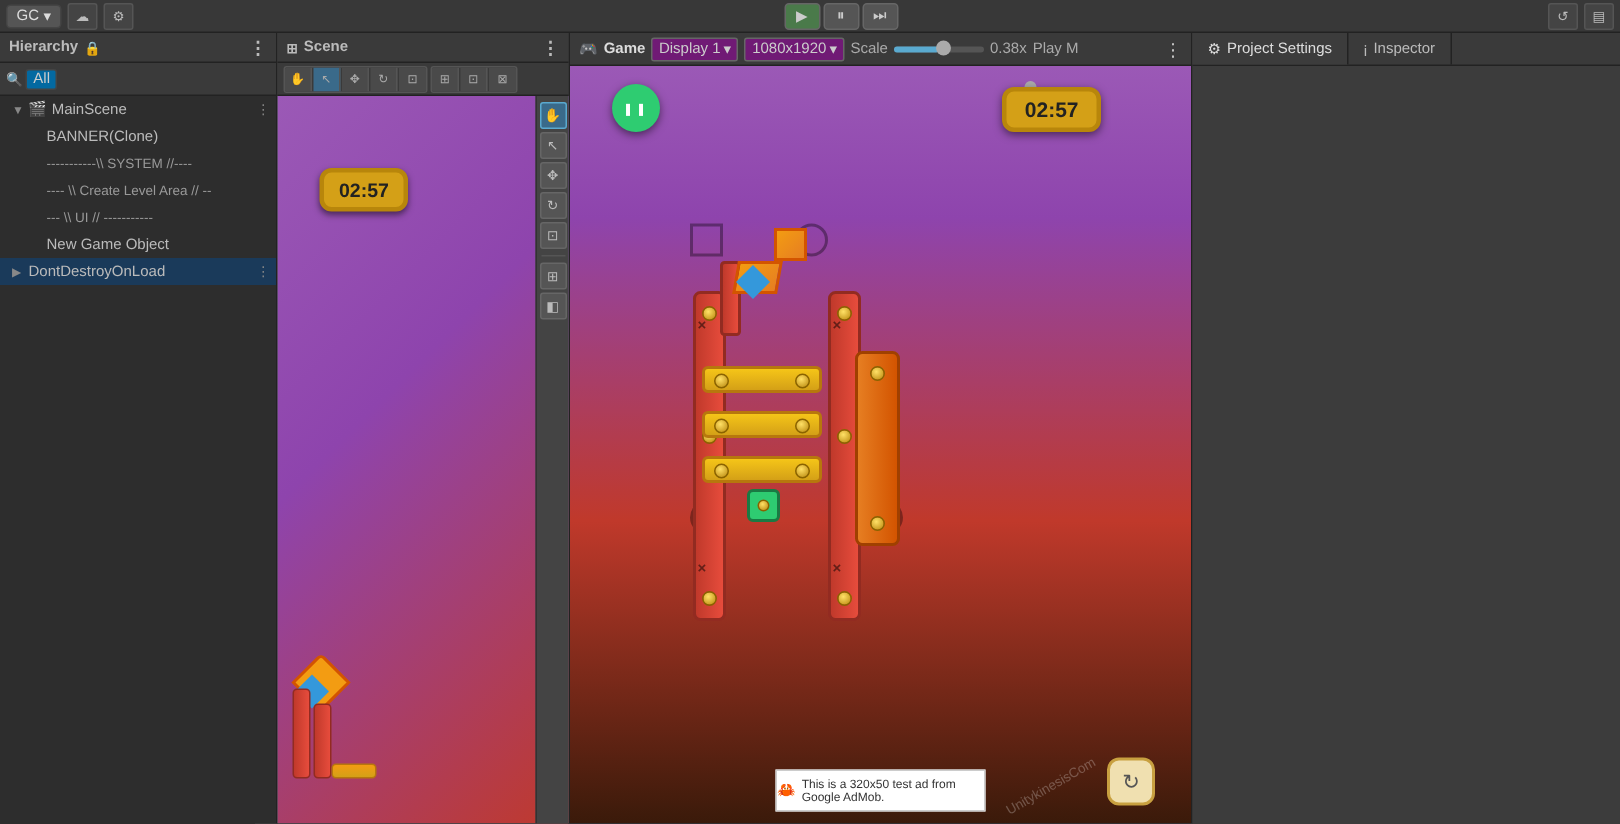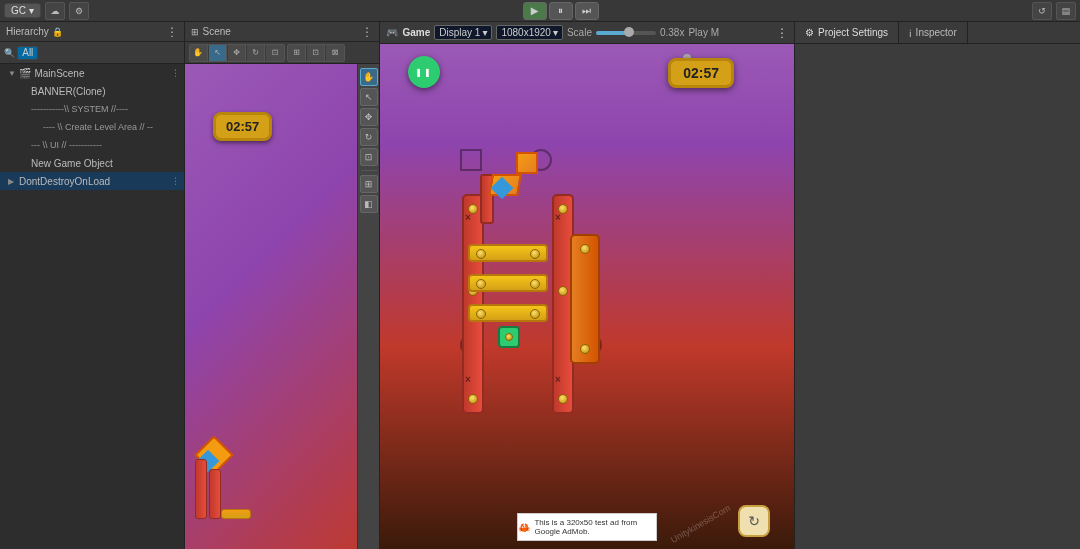--- a/index.html
+++ b/index.html
@@ -86,21 +86,21 @@
       flex-direction: column;
     }
     .panel-header {
       height: 20px;
       background: #3a3a3a;
       border-bottom: 1px solid #222;
       display: flex;
       align-items: center;
       padding: 0 6px;
       font-size: 10px;
-      font-weight: normal;
+      font-weight: bold;
       color: #bbb;
       gap: 4px;
     }
     .panel-toolbar {
       height: 22px;
       background: #3a3a3a;
       border-bottom: 1px solid #222;
       display: flex;
       align-items: center;
       padding: 0 4px;
@@ -211,21 +211,21 @@
       height: 22px;
       background: #3a3a3a;
       border-bottom: 1px solid #222;
       display: flex;
       align-items: center;
       padding: 0 6px;
       gap: 4px;
       font-size: 10px;
     }
     .game-dropdown {
-      background: #0f172a;
+      background: #701a75;
       border: 1px solid #666;
       border-radius: 2px;
       padding: 1px 4px;
       font-size: 10px;
       color: #ccc;
       display: flex; align-items: center; gap: 2px;
       cursor: pointer;
     }
     .game-view {
       flex: 1;
@@ -438,21 +438,21 @@
       <div class="tree-item indent-1">
         <span class="arrow"> </span>
         <span>BANNER(Clone)</span>
       </div>
       <div class="tree-item indent-1">
         <span class="arrow"> </span>
         <span style="font-size:9px; color:#999;">-----------\\ SYSTEM //----</span>
       </div>
       <div class="tree-item indent-1">
         <span class="arrow"> </span>
-        <span style="font-size:9px; color:#999;margin-left:12px;">---- \\ Create Level Area // --</span>
+        <span style="font-size:9px; color:#999;">---- \\ Create Level Area // --</span>
       </div>
       <div class="tree-item indent-1">
         <span class="arrow"> </span>
         <span style="font-size:9px; color:#999;">--- \\ UI // -----------</span>
       </div>
       <div class="tree-item indent-1">
         <span class="arrow"> </span>
         <span>New Game Object</span>
       </div>
       <div class="tree-item selected">

